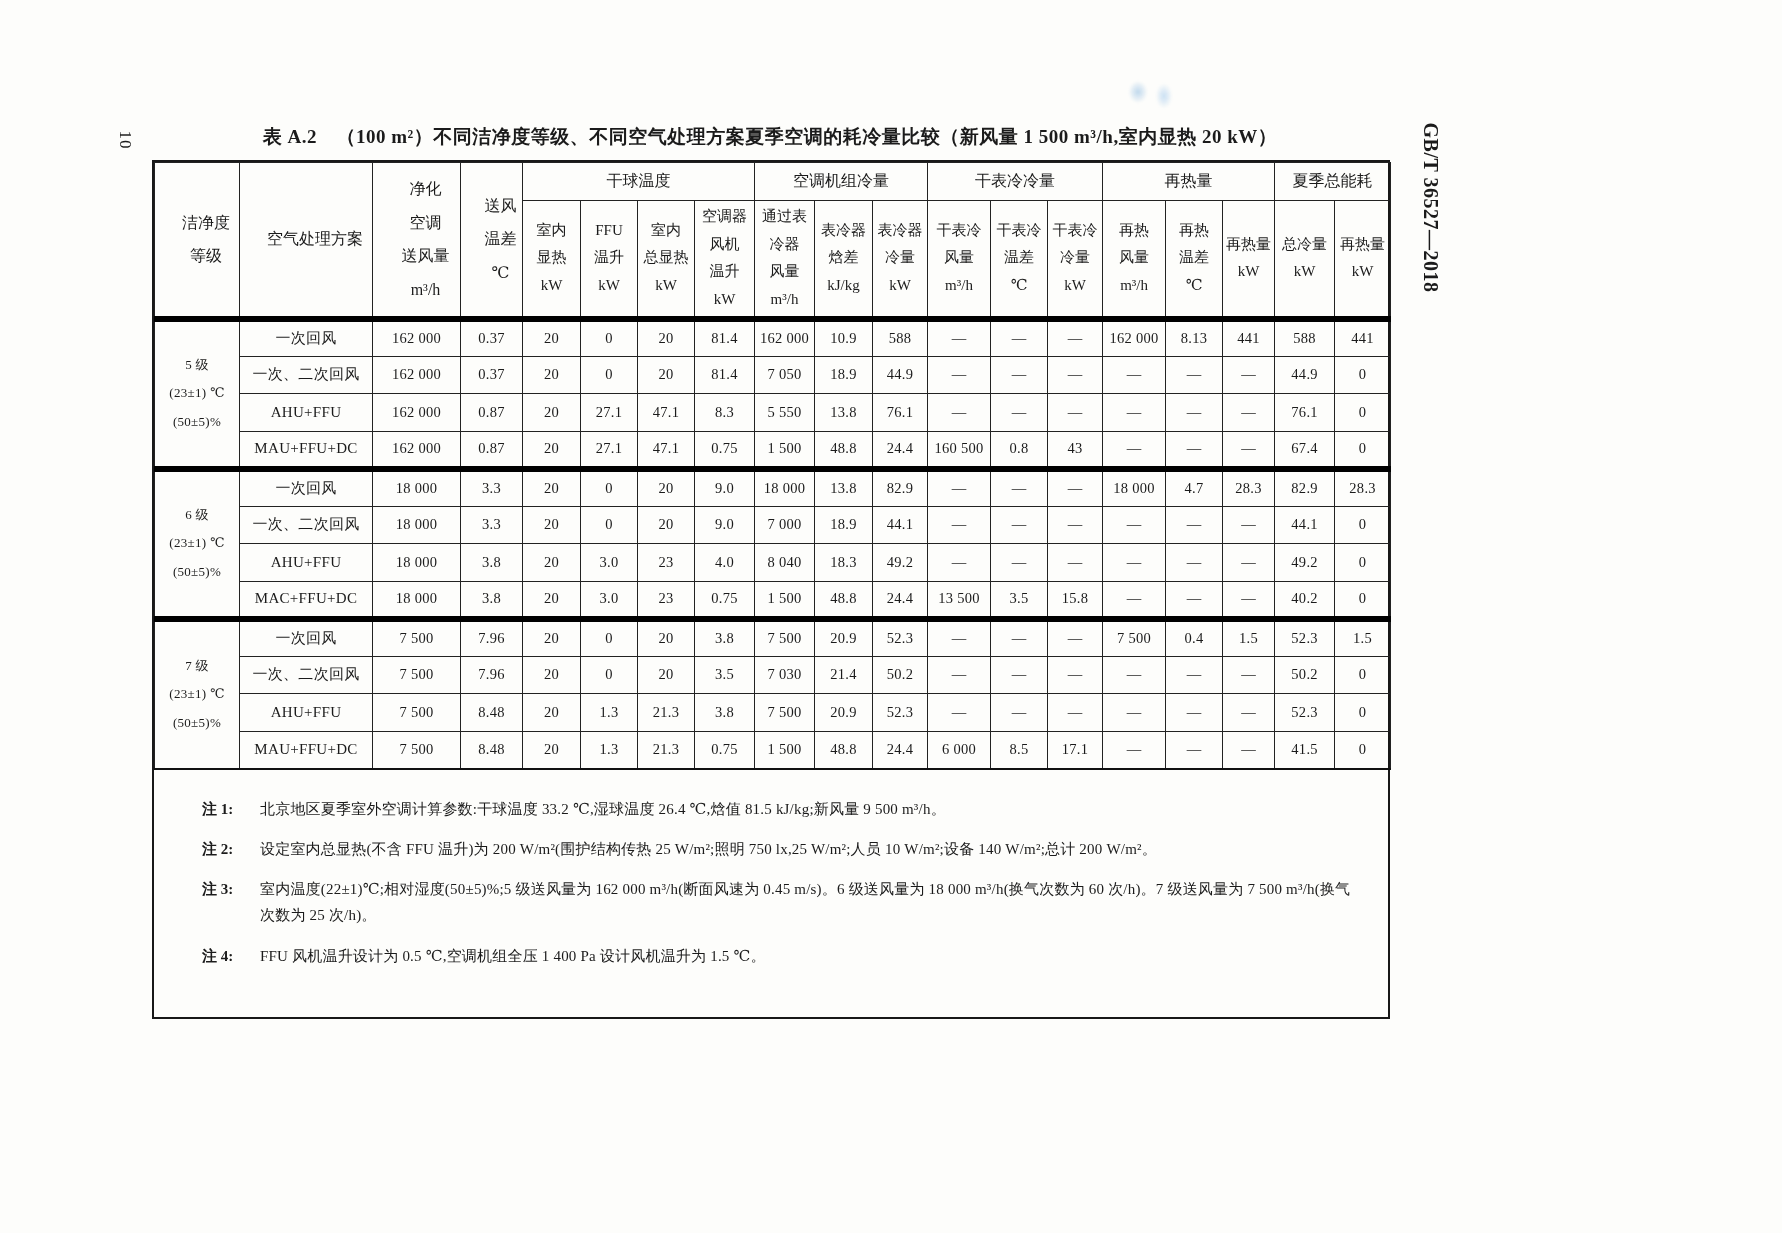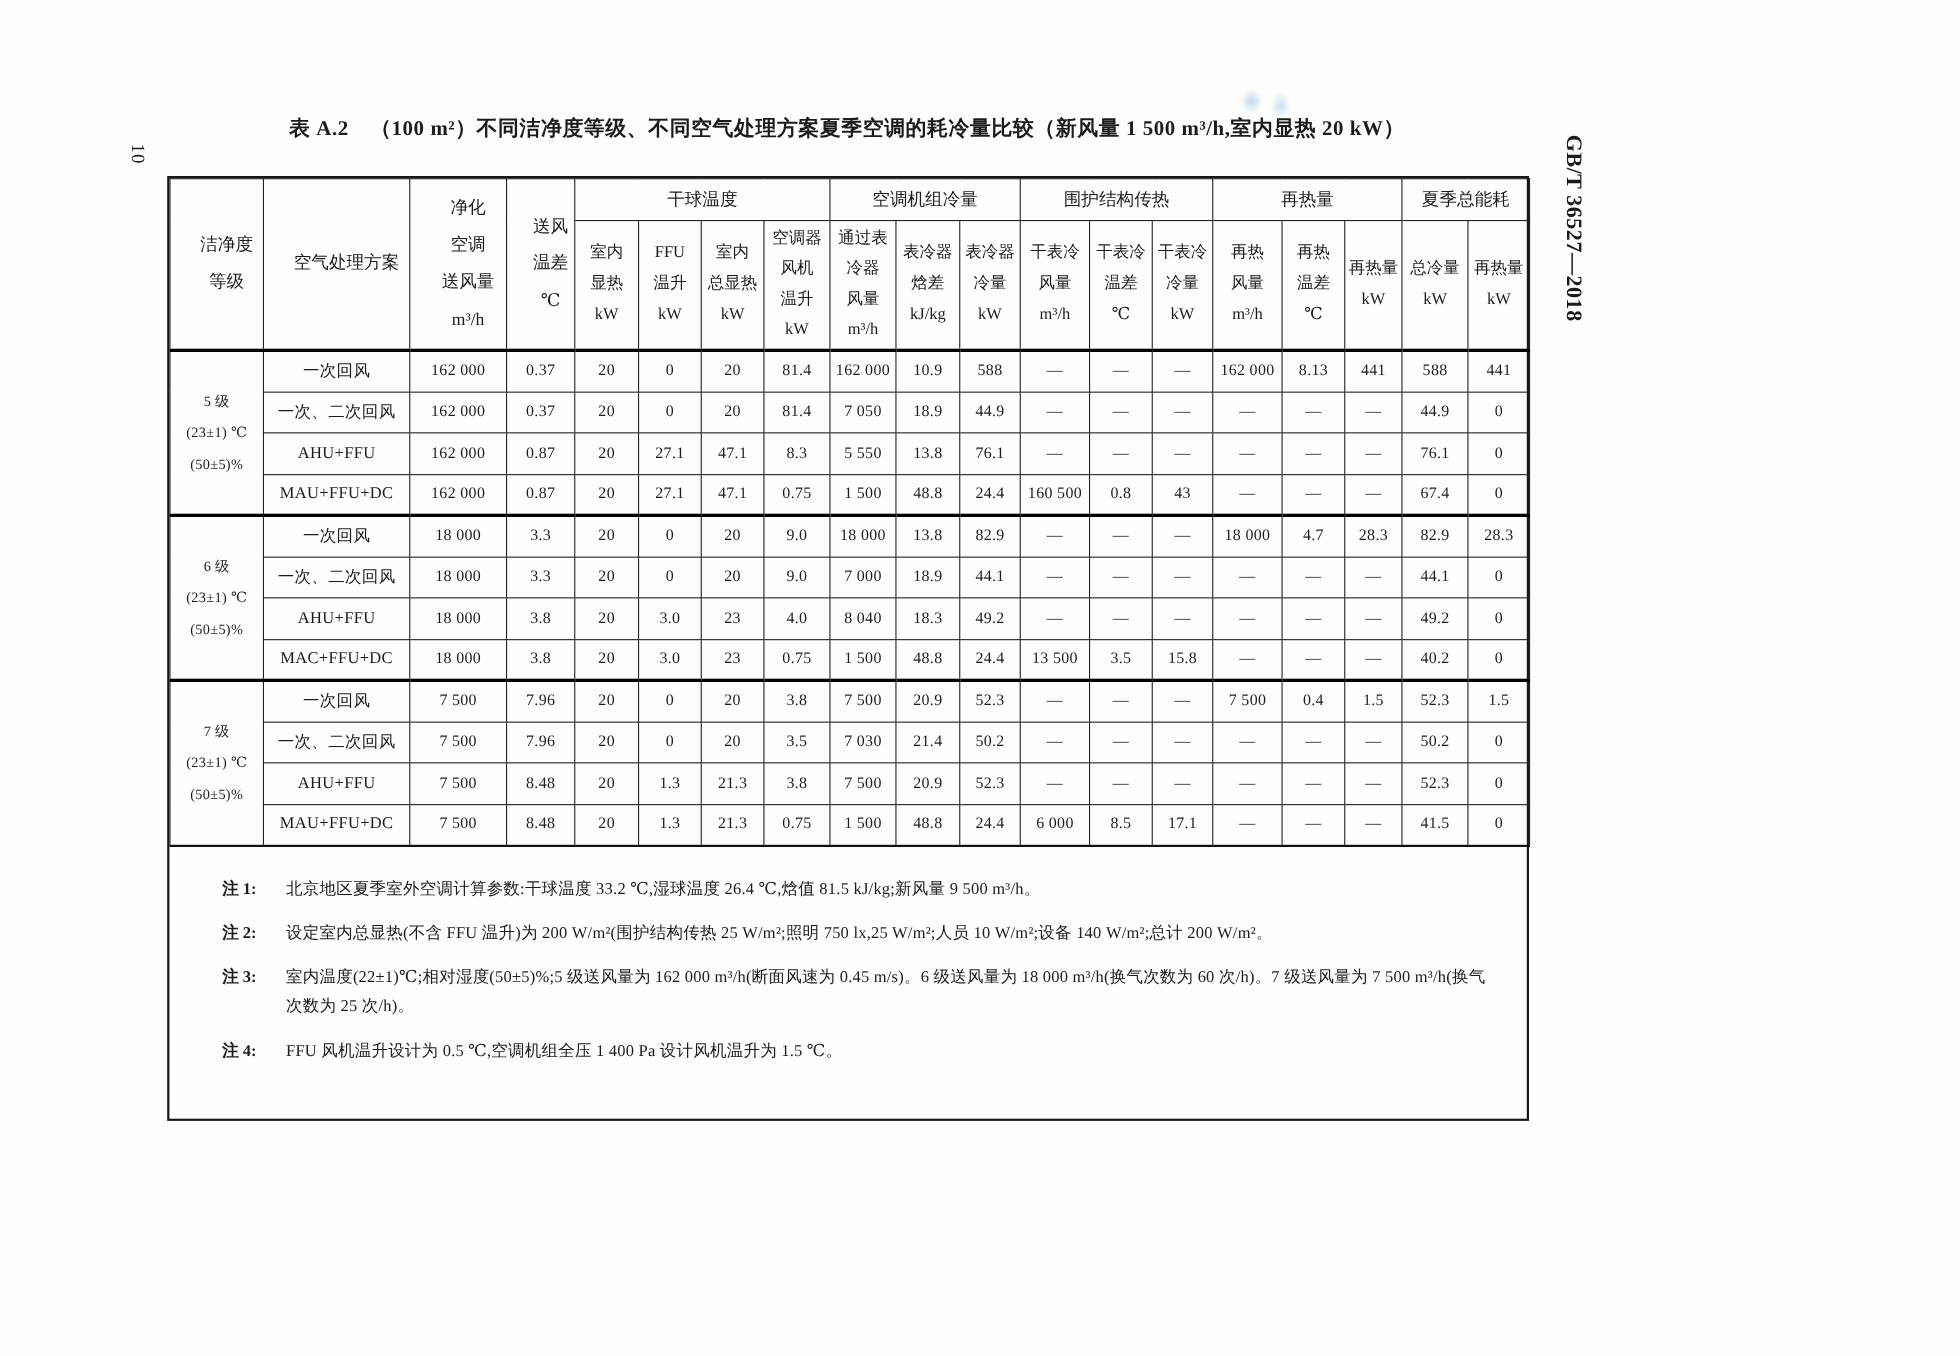--- a/index.html
+++ b/index.html
@@ -31,21 +31,21 @@
     text-align: center;
     font-size: 20px;
     font-weight: bold;
     transform: rotate(90deg);
     white-space: nowrap;
     letter-spacing: 0.5px;
   }
   .doc-title {
     position: absolute;
     left: 152px;
-    top: 104px;
+    top: 124px;
     width: 1236px;
     text-align: center;
     font-size: 19px;
     font-weight: bold;
     letter-spacing: 0.5px;
   }
   .watermark {
     position: absolute;
     left: 1120px;
     top: 78px;
@@ -83,21 +83,21 @@
     height: 118px;
     font-size: 15px;
     white-space: pre-line;
     line-height: 1.85;
   }
   thead th.stub { white-space: pre-line; line-height: 2.1; font-size: 16px; padding-left: 20px; }
   thead { border-bottom: 3px solid #111; }
   tbody td { height: 37.5px; font-size: 14.5px; letter-spacing: 0.3px; }
   tbody td.level-cell { white-space: pre-line; line-height: 2.2; font-size: 13px; }
   tbody td.scheme-cell { font-size: 15px; }
-  tbody tr.group-start td { border-top: 3px solid #000000; }
+  tbody tr.group-start td { border-top: 6px solid #000000; }
   tbody { border-bottom: 2.5px solid #111; }
   .notes {
     padding: 26px 30px 34px 48px;
     font-size: 15px;
     border-radius: 26px;
   }
   .note-item {
     display: flex;
     align-items: flex-start;
     margin-bottom: 14px;
@@ -148,21 +148,21 @@
             <th rowspan="2" class="stub">空气处理方案</th>
             <th rowspan="2" class="stub">净化
 空调
 送风量
 m³/h</th>
             <th rowspan="2" class="stub">送风
 温差
 ℃</th>
             <th colspan="4">干球温度</th>
             <th colspan="3">空调机组冷量</th>
-            <th colspan="3">围护结构传热</th>
+            <th colspan="3">干表冷冷量</th>
             <th colspan="3">再热量</th>
             <th colspan="2">夏季总能耗</th>
           </tr>
           <tr class="sub-row">
             <th>室内
 显热
 kW</th>
             <th>FFU
 温升
 kW</th>

